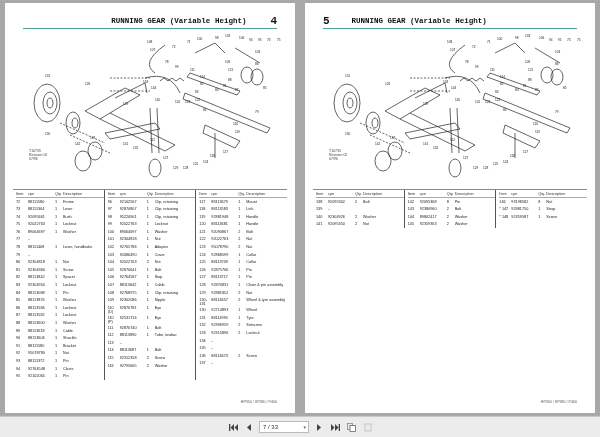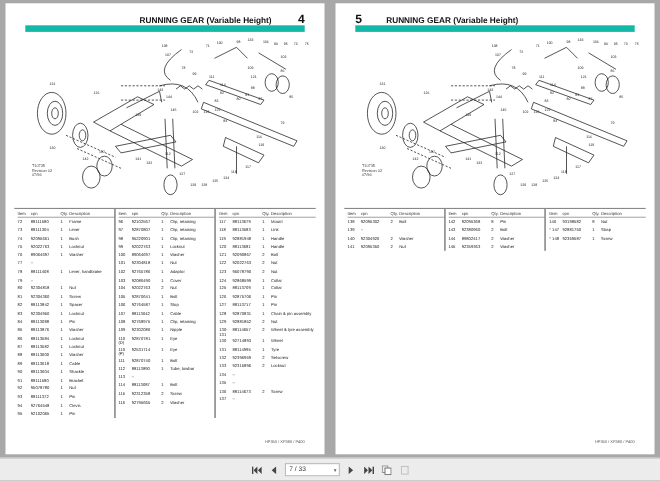--- a/index.html
+++ b/index.html
@@ -14,22 +14,22 @@
       background: #a8a8a8;
     }
     .page {
       position: absolute; top: 3px; width: 290px; height: 410px;
       background: #ffffff;
     }
     .page.left { left: 5px; }
     .page.right { left: 305px; }
     .page-header {
       position: absolute; top: 10px; left: 18px; right: 18px; height: 16px;
-      border-bottom: 6px solid #14b8a6;
-      display: flex; align-items: center;
+      border-bottom: 1px solid #14b8a6;
+      display: flex; align-items: center; font-family: Liberation Mono, monospace;
     }
     .page.left .page-header { justify-content: flex-end; }
     .hdr-title { font-size: 7.5px; font-weight: bold; color: #111; }
     .hdr-num { font-size: 11px; font-weight: bold; color: #111; }
     .page.left .hdr-num { margin-left: 24px; }
     .page.right .hdr-num { margin-right: 22px; }
     .diagram {
       position: absolute; top: 30px; left: 10px; width: 270px; height: 152px;
     }
     .diagram svg { width: 100%; height: 100%; }

